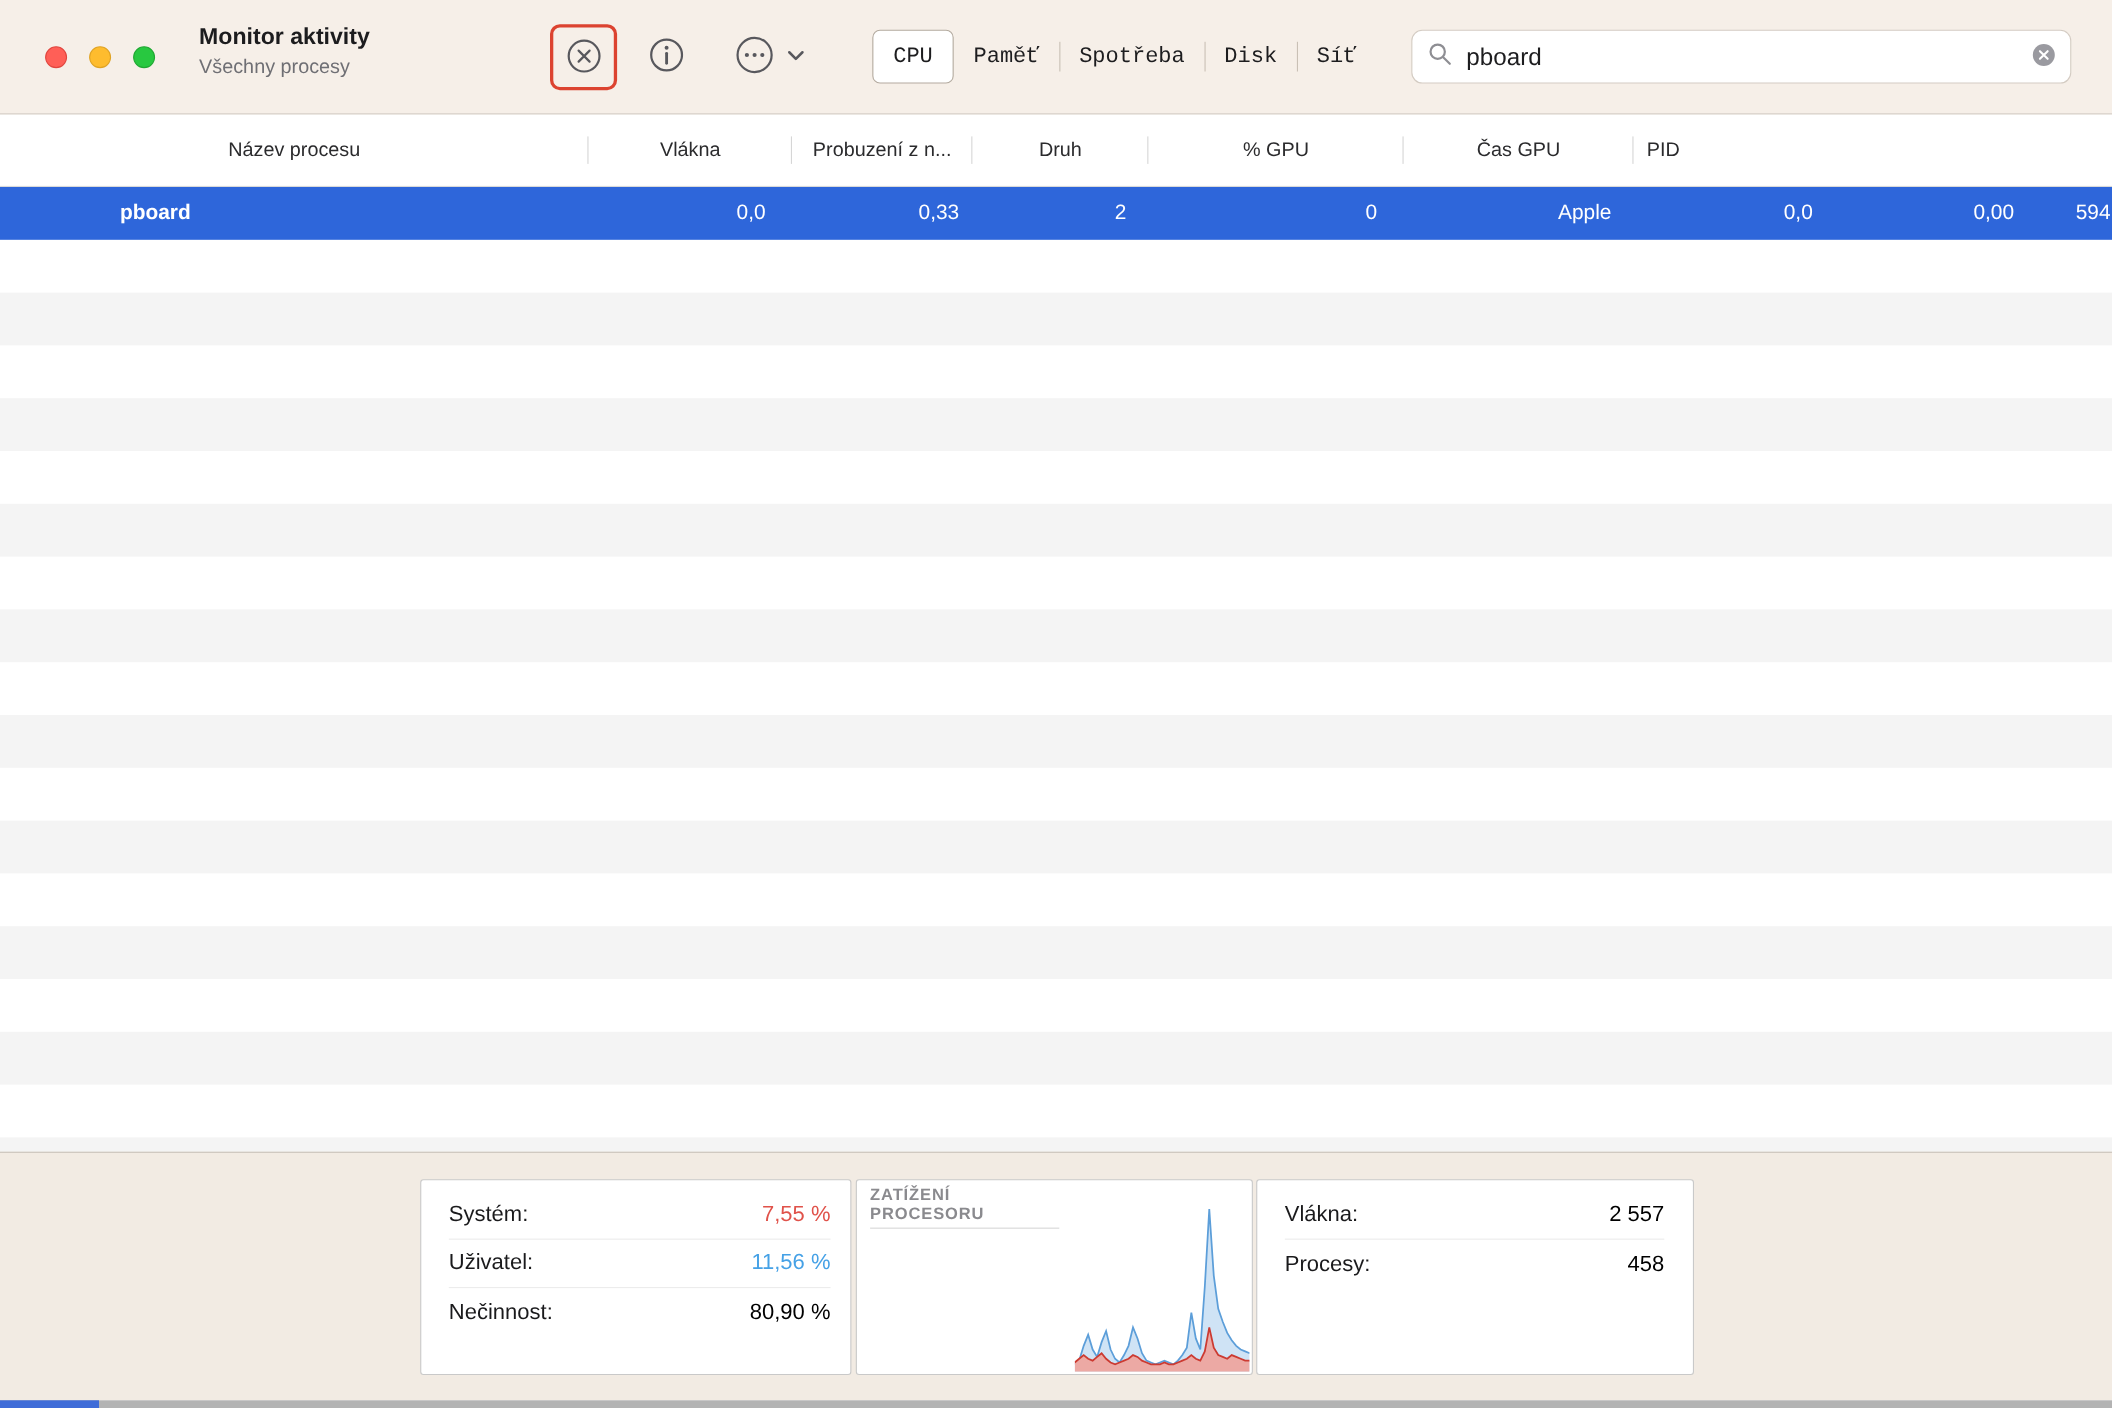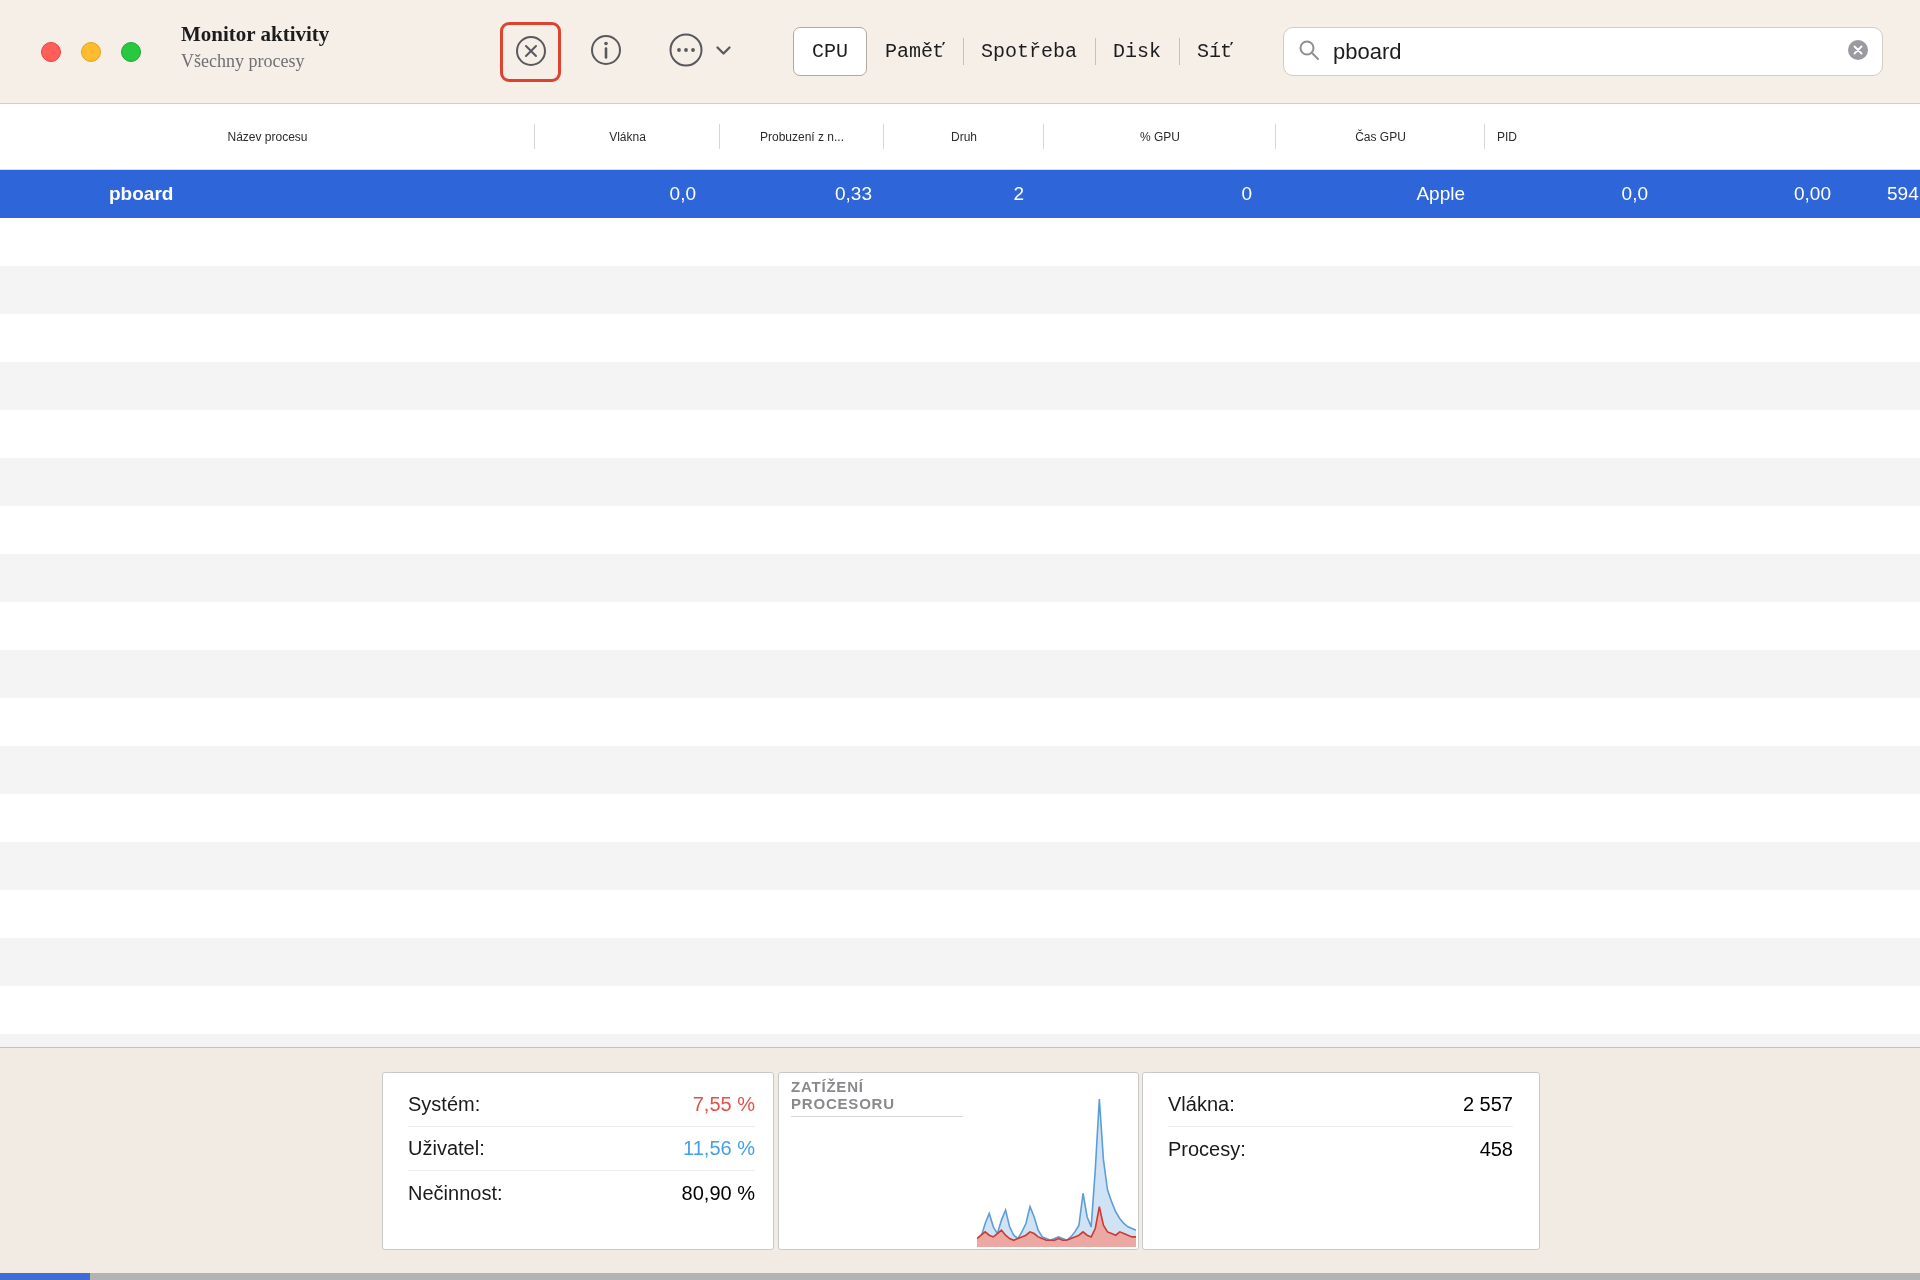--- a/index.html
+++ b/index.html
@@ -15,21 +15,21 @@
   .toolbar {
     position:relative; flex:0 0 104px; background:#f6efe8;
     border-bottom:1px solid #d5cec6;
   }
   .lights { position:absolute; left:41px; top:42px; display:flex; gap:20px; }
   .light { width:20px; height:20px; border-radius:50%; display:inline-block; }
   .light.red    { background:#ff5f57; border:1px solid #e1453e; }
   .light.yellow { background:#febc2e; border:1px solid #e0a323; }
   .light.green  { background:#28c840; border:1px solid #1fa832; }
 
-  .title-block { position:absolute; left:181px; top:22px;font-family:Liberation Serif, serif; }
+  .title-block { position:absolute; left:181px; top:22px; }
   .wtitle { font-size:21px; font-weight:700; color:#1c1c1e; }
   .wsubtitle { font-size:18px; color:#6f6f74; margin-top:4px; }
 
   .annotation {
     position:absolute; left:500px; top:22px; width:61px; height:60px;
     border:3px solid #dc4330; border-radius:9px;
     display:flex; align-items:center; justify-content:center;
   }
   .tool-btn { background:transparent; border:none; padding:0; margin:0;
     display:flex; align-items:center; justify-content:center; cursor:default; }
@@ -59,21 +59,21 @@
     font-size:22px; color:#1d1d1f; font-family:inherit; min-width:0;
   }
   .clear-btn { background:transparent; border:none; padding:0; display:flex; }
 
   
   :root { --cols: 535px 185px 164px 160px 232px 209px 187px 209px 1fr; }
 
   .table-header {
     flex:0 0 66px; background:#fff; border-bottom:1px solid #dadada;
     display:grid; grid-template-columns:var(--cols); align-items:stretch;
-    font-size:12px; color:#2b2b2d;
+    font-size:18px; color:#2b2b2d;
   }
   .hcell { position:relative; display:flex; align-items:center; justify-content:center; gap:7px; }
   .hcell:not(:last-child)::after {
     content:''; position:absolute; right:0; top:20px; bottom:20px; width:1px; background:#d6d6d6;
   }
   .hcell.sorted { font-weight:700; }
   .hcell.pid { justify-content:flex-start; padding-left:12px; overflow:hidden; }
 
   .rows { flex:1 1 auto; overflow:hidden; background:#fff; display:flex; flex-direction:column; }
   .row { flex:0 0 48px; height:48px; }

